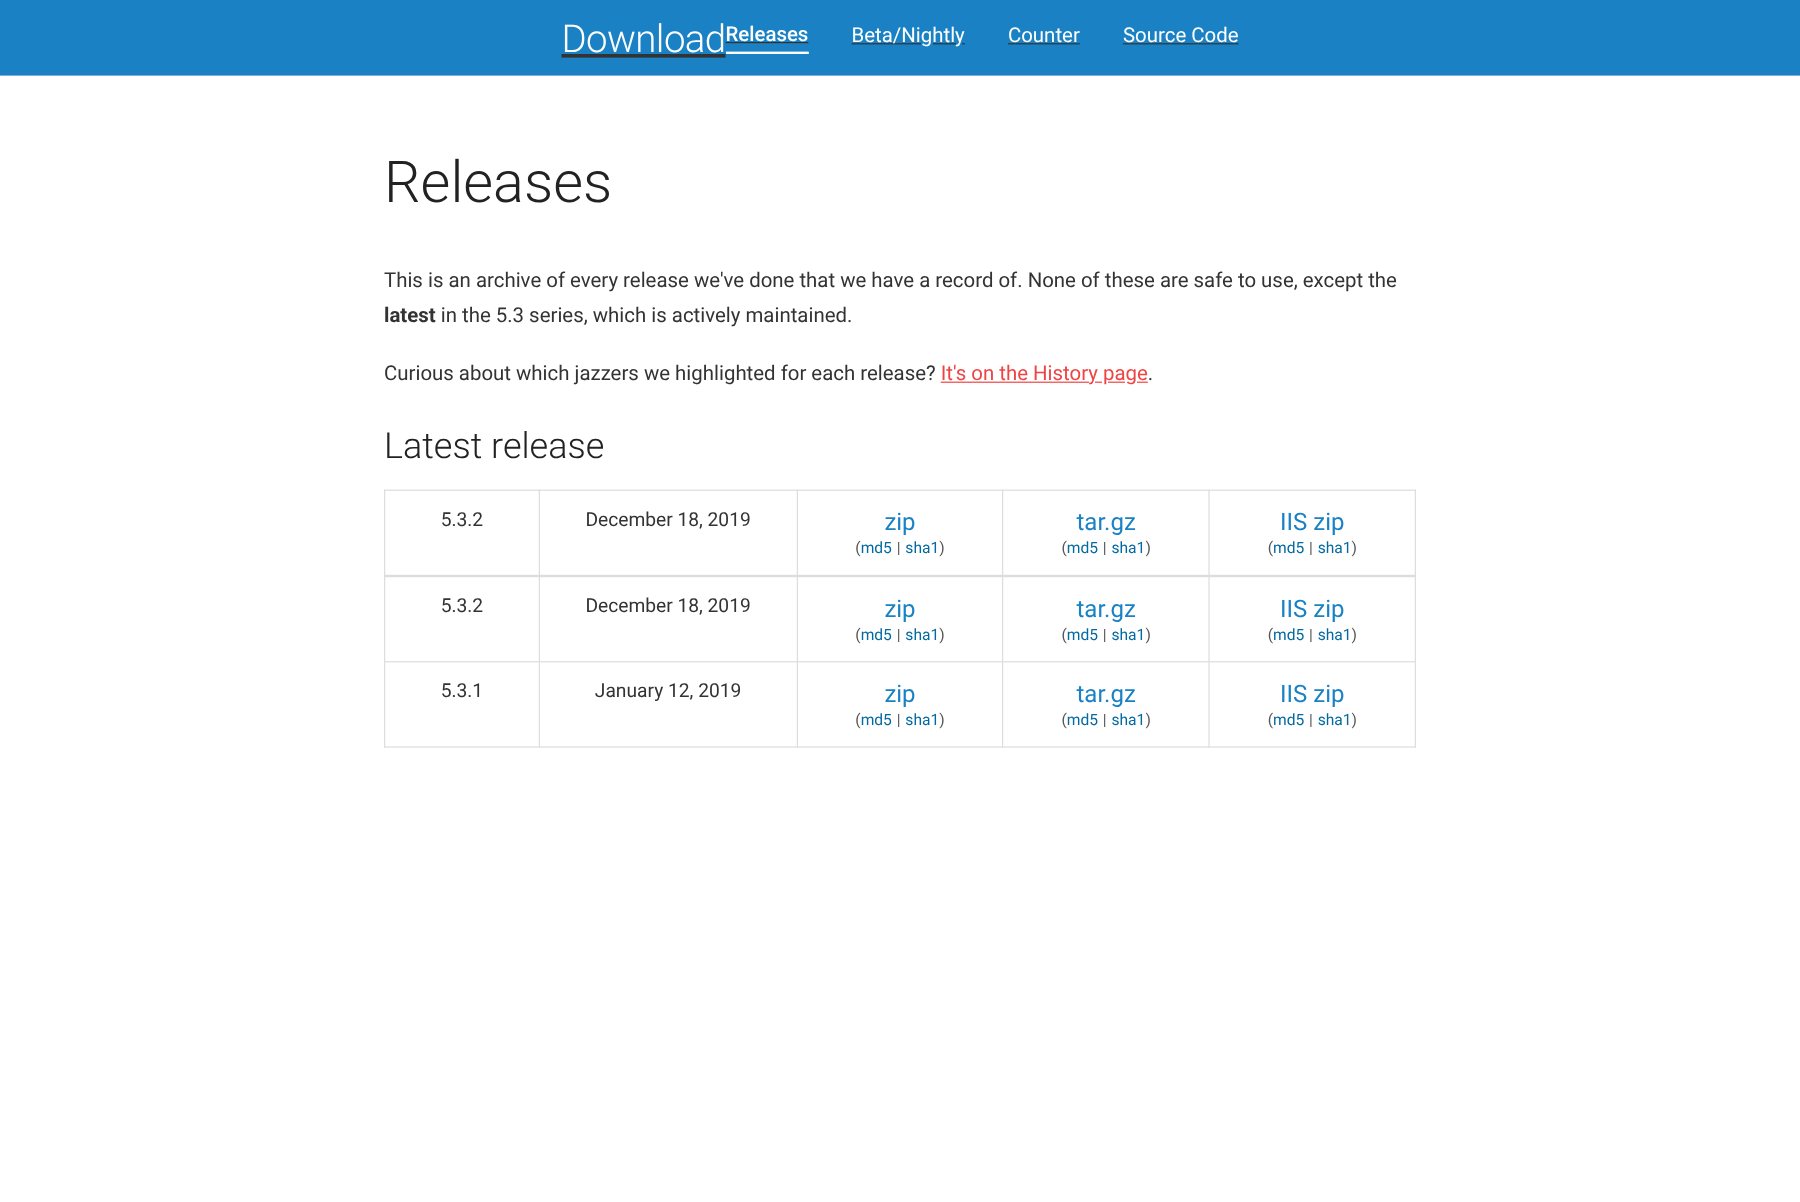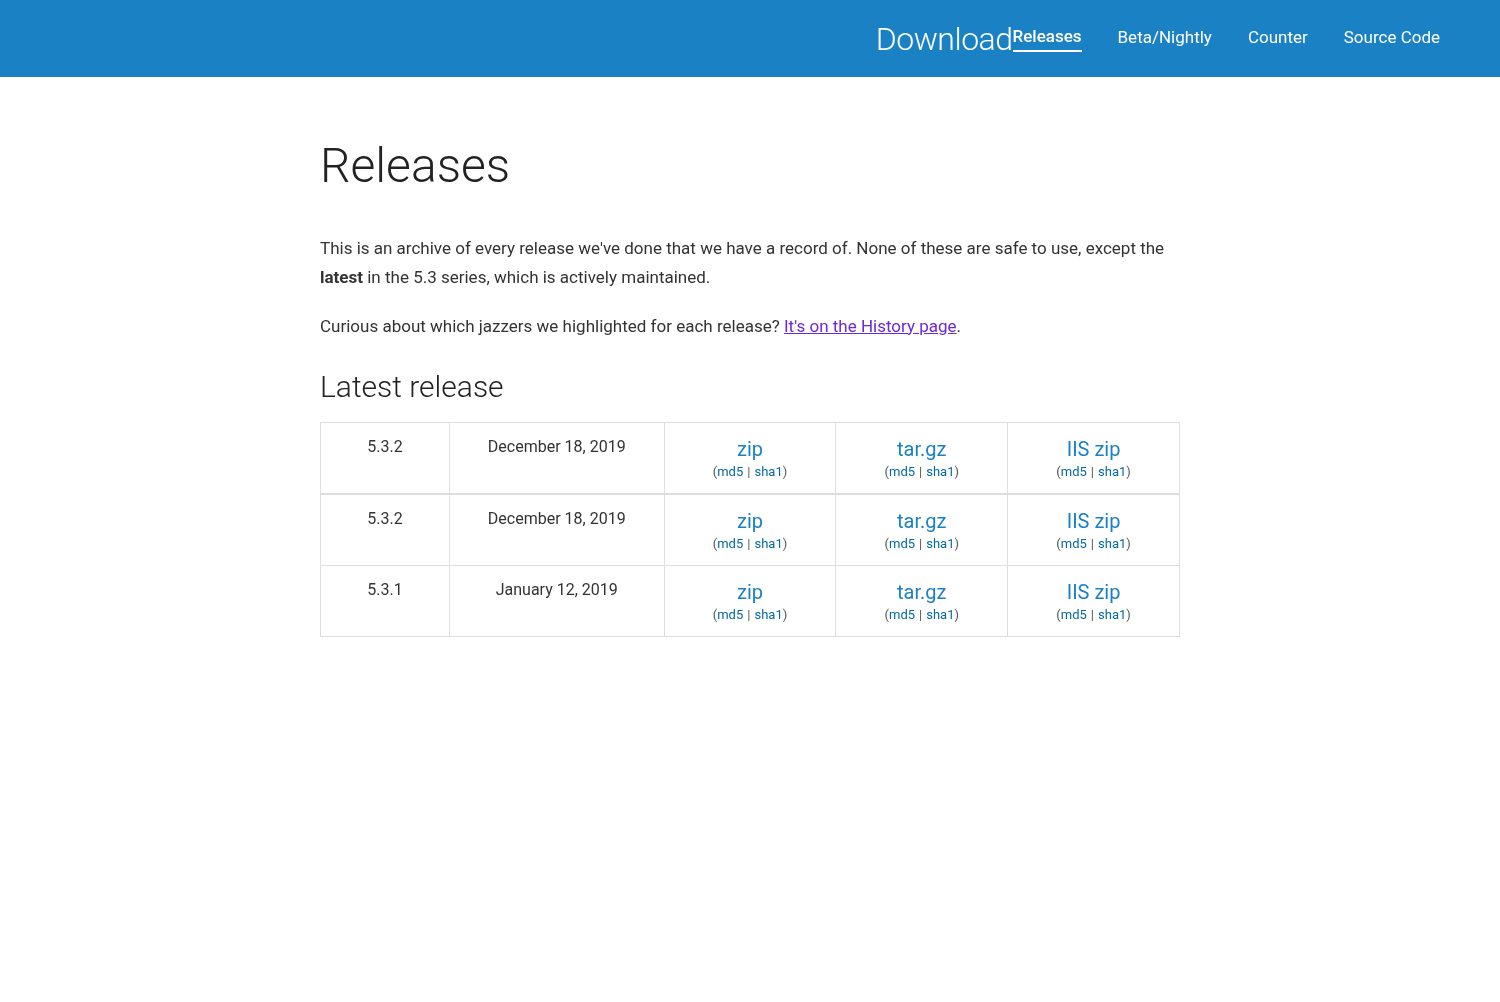--- a/index.html
+++ b/index.html
@@ -4,22 +4,23 @@
   <style>
     * { box-sizing: border-box; margin: 0; padding: 0; }
     body { font-family: -apple-system, BlinkMacSystemFont, "Segoe UI", Roboto, Helvetica, Arial, sans-serif; font-size: 16px; color: #333; background: #fff; }
 
     
     #header {
       background-color: #1a82c4;
       padding: 0 60px;
       display: flex;
       align-items: center;
-      justify-content: flex-end;
-      height: 77px;
+      justify-content: center;
+      height: 63px;
+      text-decoration: underline;
     }
     #header-title {
       color: #fff;
       font-size: 32px;
       font-weight: 300;
       letter-spacing: -0.5px;
     }
     #nav {
       display: flex;
       gap: 36px;
@@ -54,21 +55,21 @@
     .intro-text {
       font-size: 17px;
       line-height: 1.7;
       color: #333;
       margin-bottom: 20px;
     }
     .intro-text strong {
       font-weight: 700;
     }
     .intro-text a {
-      color: #6d28d9;
+      color: #ef4444;
       text-decoration: underline;
     }
 
     
     .section-heading {
       font-size: 30px;
       font-weight: 300;
       color: #222;
       margin-top: 28px;
       margin-bottom: 18px;

